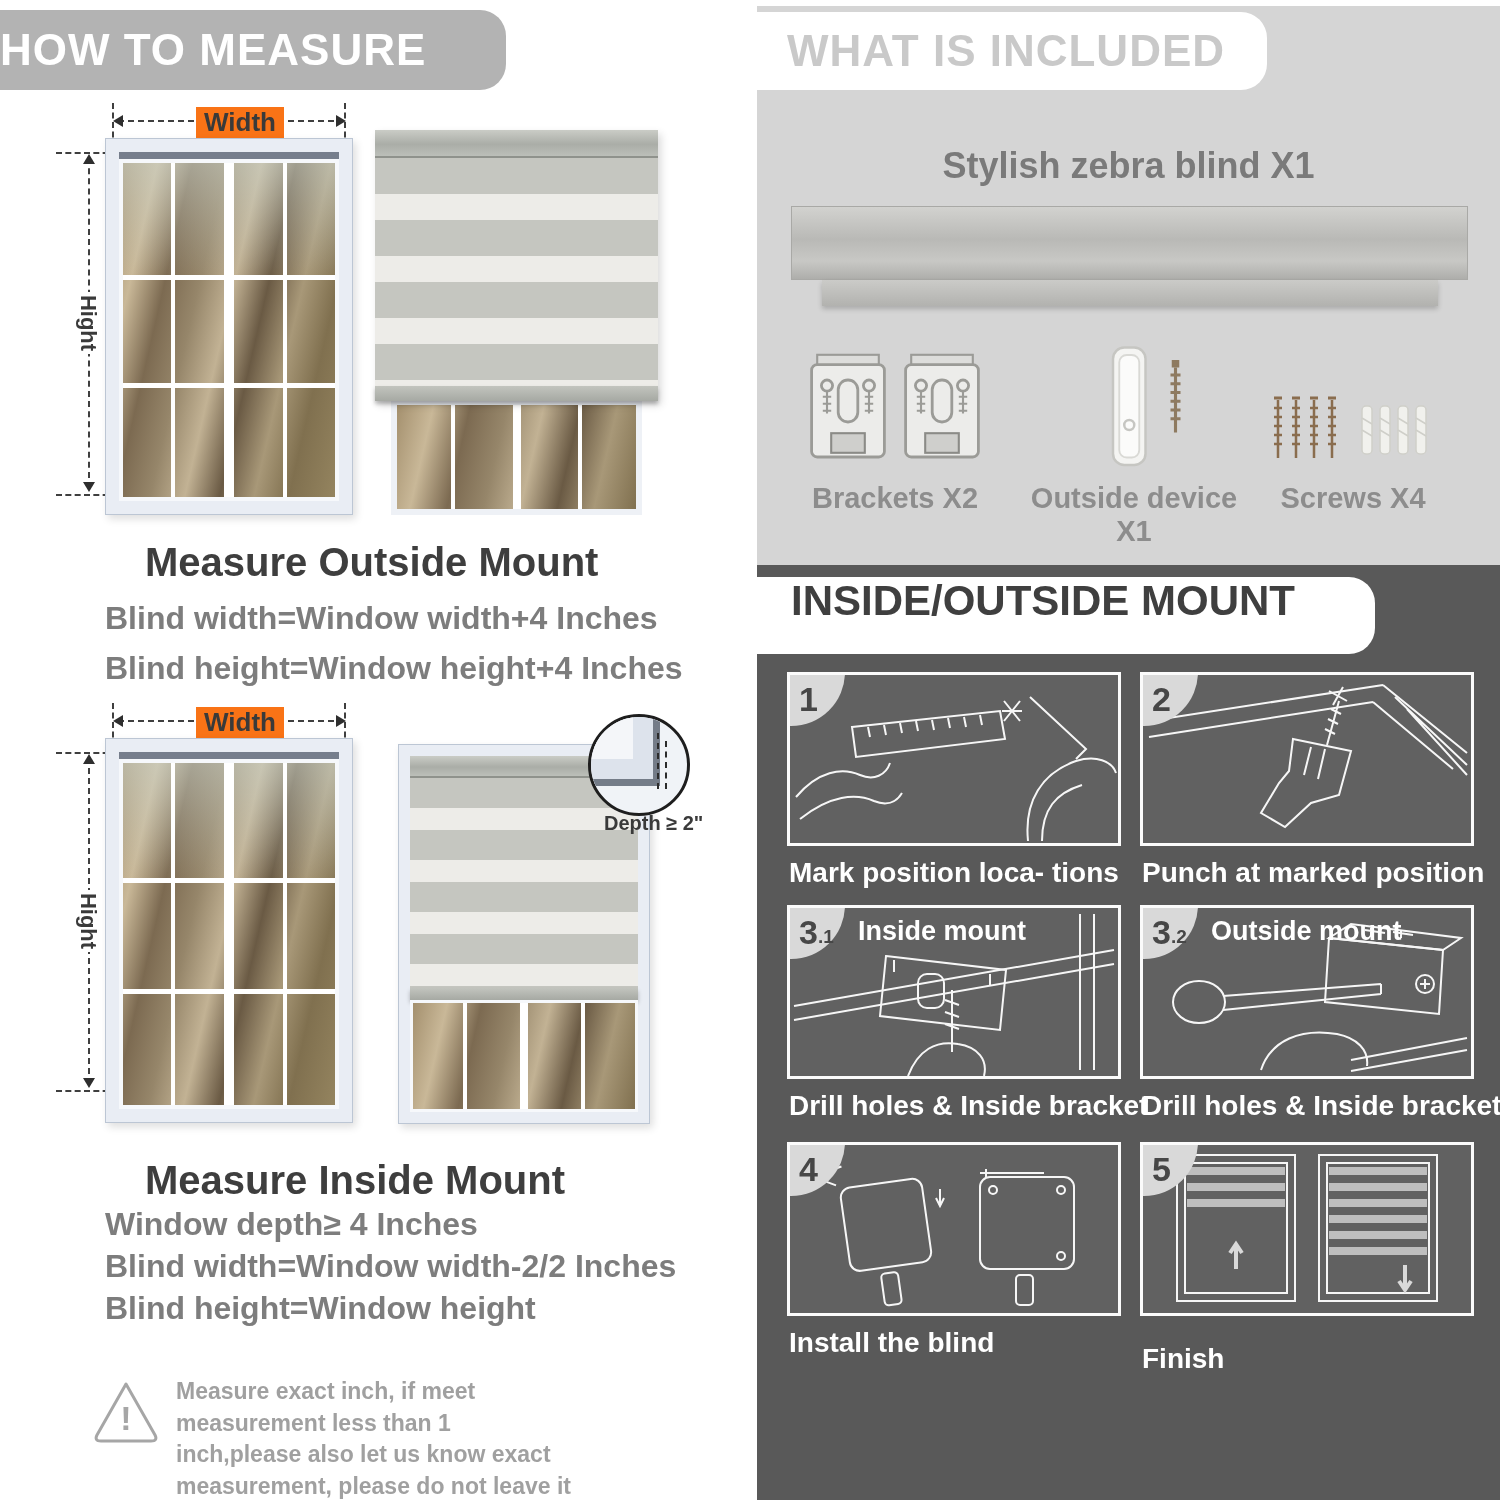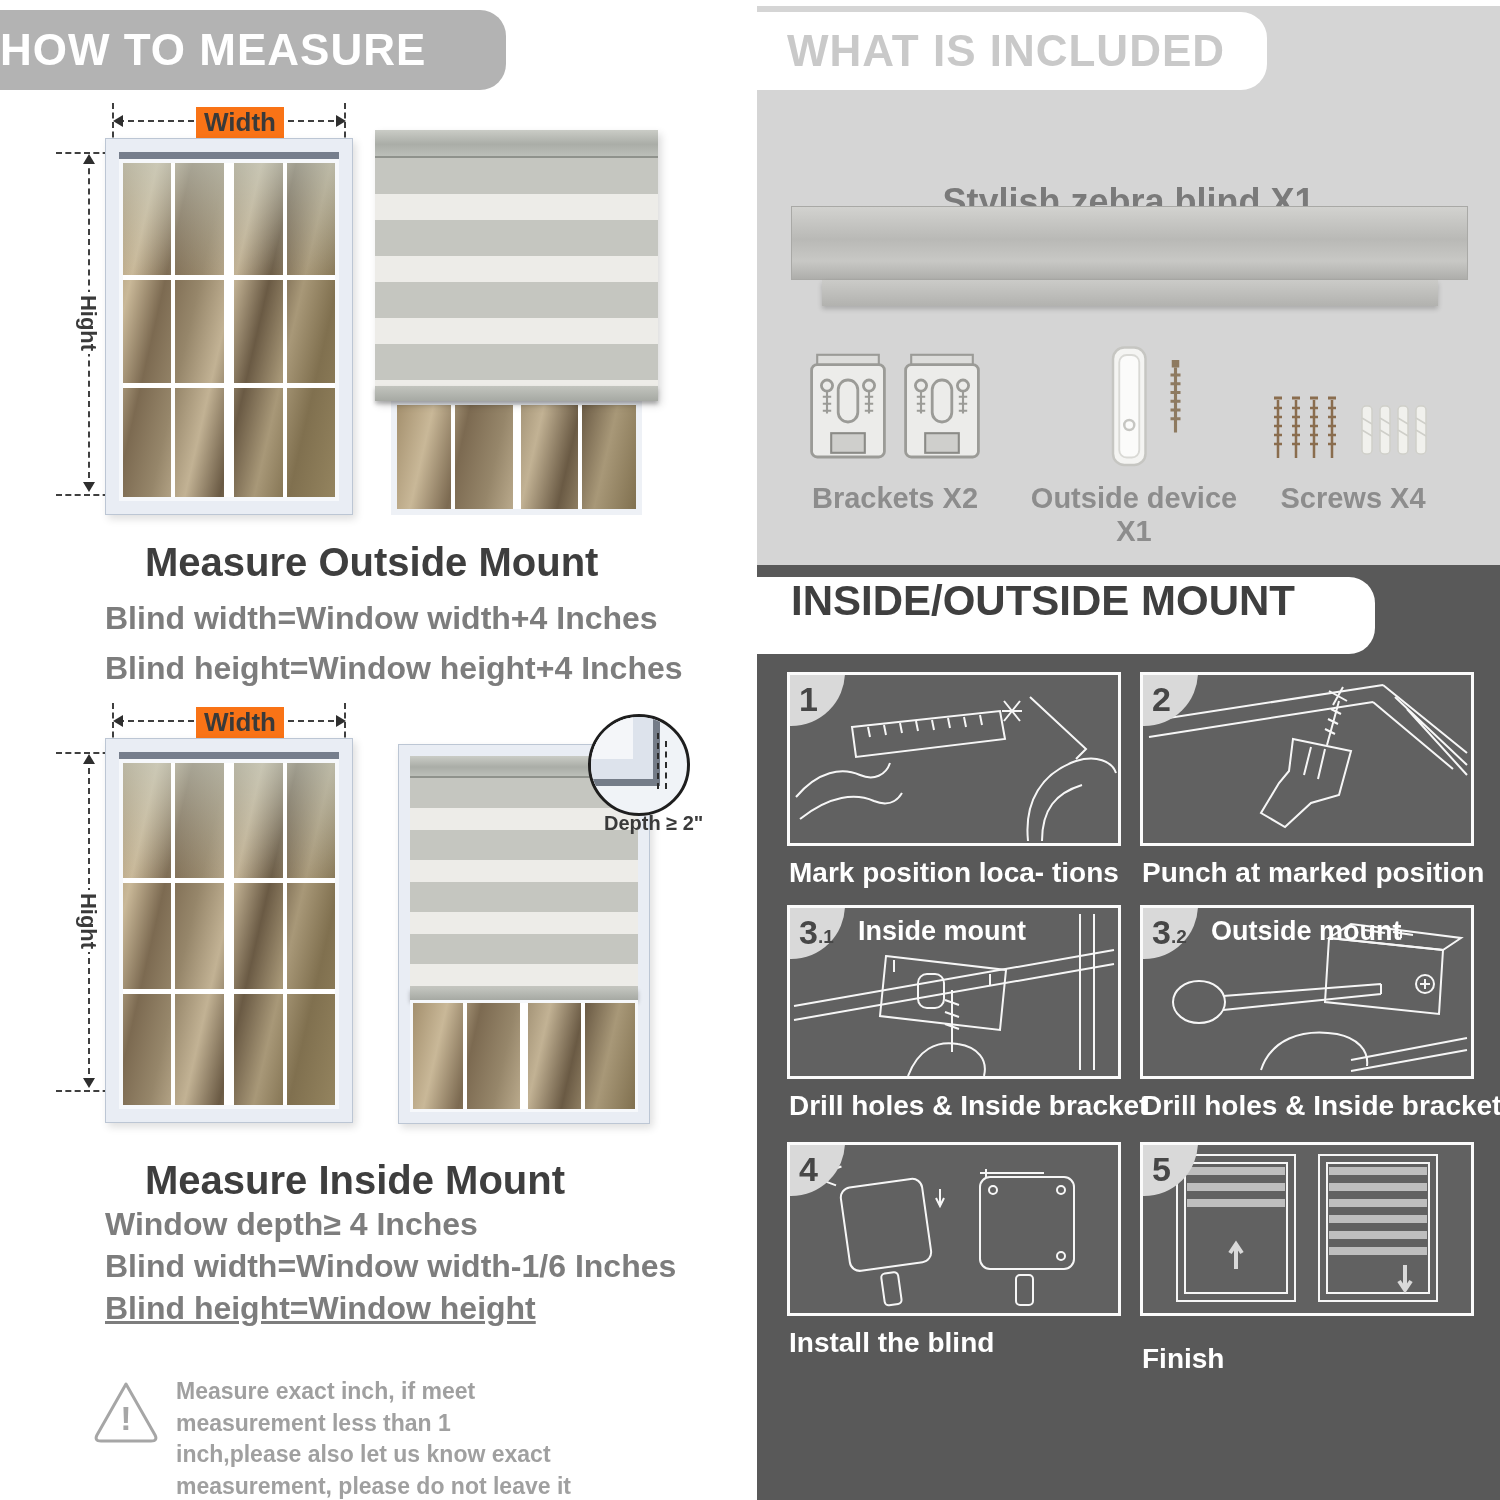--- a/index.html
+++ b/index.html
@@ -70,21 +70,21 @@
   .dc-frame{position:absolute;left:-14px;top:-14px;width:76px;height:76px;background:#dde3ec;
      border-right:7px solid #747c88;border-bottom:7px solid #747c88;}
   .dc-inner{position:absolute;left:-14px;top:-14px;width:56px;height:56px;background:#f4f6f9;}
   .dc-dash1{position:absolute;left:66px;top:16px;height:56px;border-left:2px dashed #2c2c2c;}
   .dc-dash2{position:absolute;left:74px;top:24px;height:48px;border-left:2px dashed #2c2c2c;}
   
   .h2{font-size:40px;font-weight:bold;color:#3e3e3e;margin-left:40px;}
   .formula{font-size:32px;font-weight:bold;color:#7d7d7d;}
   .note-text{width:396px;font-size:23px;font-weight:bold;color:#a0a0a0;line-height:1.38;}
   .stylish{left:757px;top:145px;width:743px;text-align:center;
-           font-size:36px;font-weight:bold;color:#7a7a7a;margin-top:36px;}
+           font-size:36px;font-weight:bold;color:#7a7a7a;}
   .comp-label{font-size:29px;font-weight:bold;color:#8d8d8d;text-align:center;}
   
   .step-box{position:absolute;width:334px;height:174px;background:#616161;
             border:3px solid #fbfbfb;box-sizing:border-box;overflow:hidden;}
   .badge{position:absolute;left:-3px;top:-3px;width:58px;height:54px;background:#d9d9d9;
          border-radius:0 0 90px 0;display:flex;align-items:center;padding-left:12px;
          box-sizing:border-box;color:#474747;font-size:34px;font-weight:bold;}
   .badge .badge-sub{font-size:19px;font-weight:bold;margin-top:10px;}
   .step-label{position:absolute;left:68px;top:8px;color:#fff;font-size:27px;font-weight:bold;}
   .step-caption{position:absolute;color:#fff;font-size:28px;font-weight:bold;white-space:nowrap;}
@@ -164,22 +164,22 @@
   <div class="abs detail-circle">
     <div class="dc-frame"></div>
     <div class="dc-inner"></div>
     <div class="dc-dash1"></div>
     <div class="dc-dash2"></div>
   </div>
   <div class="abs dim-label" style="left:596px;top:812px;background:transparent;font-size:20px;">Depth ≥ 2"</div>
 
   <div class="abs h2" style="left:105px;top:1158px;">Measure Inside Mount</div>
   <div class="abs formula" style="left:105px;top:1206px;">Window depth≥ 4 Inches</div>
-  <div class="abs formula" style="left:105px;top:1248px;">Blind width=Window width-1/6 Inches</div>
-  <div class="abs formula" style="left:105px;top:1290px;text-decoration:underline;">Blind height=Window height</div>
+  <div class="abs formula" style="left:105px;top:1248px;">Blind width=Window width-2/2 Inches</div>
+  <div class="abs formula" style="left:105px;top:1290px;">Blind height=Window height</div>
 
   <div class="abs" style="left:92px;top:1378px;width:68px;height:68px;">
     <svg width="68" height="68" viewBox="0 0 68 68">
       <path d="M34 6 L63 57 Q66 63 59 63 L9 63 Q2 63 5 57 Z" fill="none" stroke="#a6a6a6" stroke-width="3" stroke-linejoin="round"></path>
       <text x="34" y="52" text-anchor="middle" font-size="34" font-weight="bold" fill="#a6a6a6" font-family="Liberation Sans, sans-serif">!</text>
     </svg>
   </div>
   <div class="abs note-text" style="left:176px;top:1376px;">Measure exact inch, if meet measurement less than 1 inch,please also let us know exact measurement, please do not leave it</div>
 
   <div class="abs panel-light"></div>

